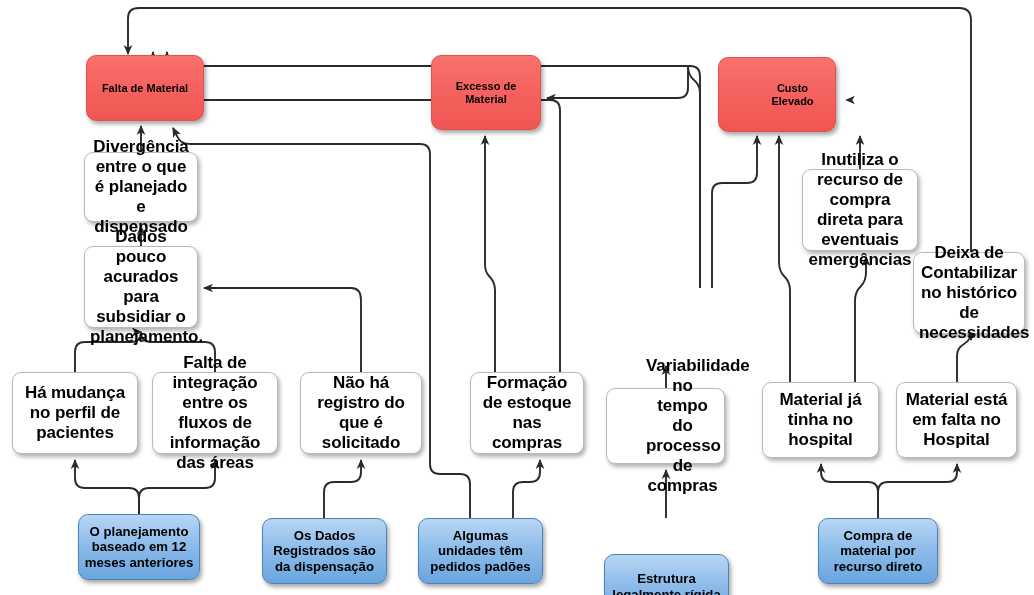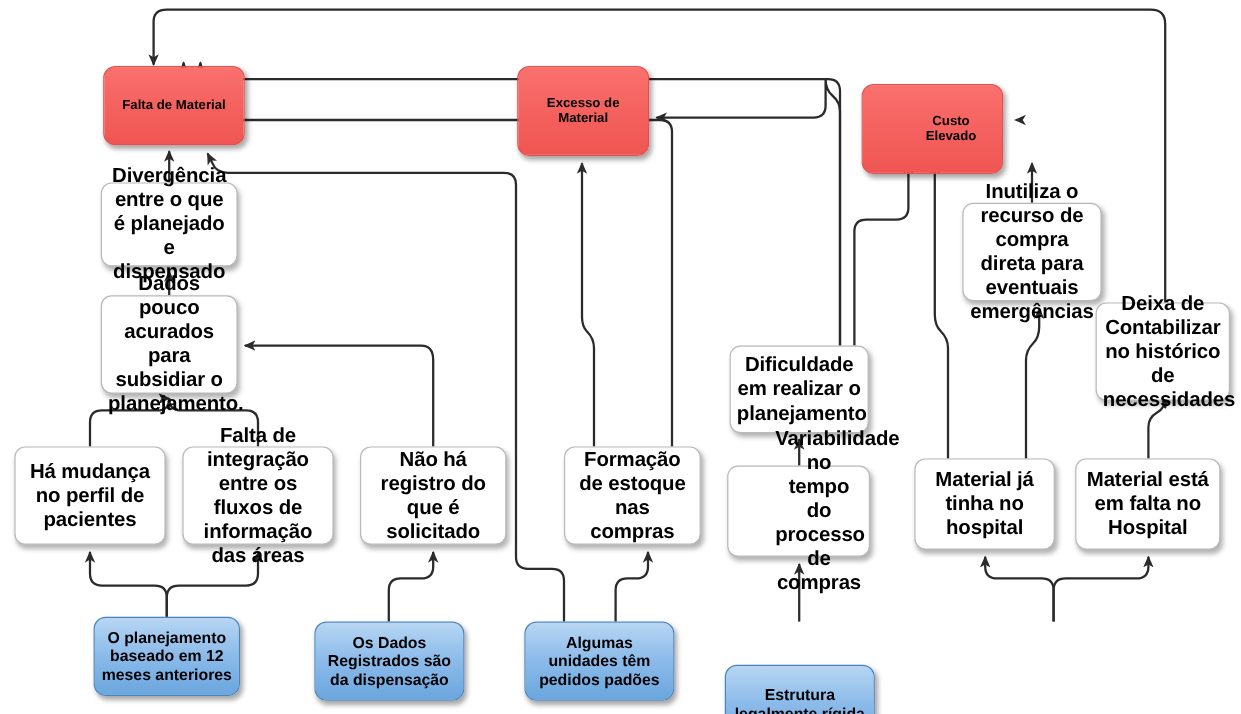--- a/index.html
+++ b/index.html
@@ -96,38 +96,35 @@
       <path marker-end="url(#ah)" d="M860,169 L860,136"></path>
     </g>
   </svg>
 
   <div class="node n-red" style="left:86px;top:55px;width:118px;height:66px;">
       <span>Falta de Material</span>
     </div>
   <div class="node n-red" style="left:431px;top:55px;width:110px;height:75px;">
       <span>Excesso de Material</span>
     </div>
-  <div class="node n-red" style="left:718px;top:70px;width:118px;height:75px;padding-left:36px;">
+  <div class="node n-red" style="left:718px;top:57px;width:118px;height:75px;padding-left:36px;">
       <span>Custo Elevado</span>
     </div>
 
   <div class="node n-white" style="left:84px;top:152px;width:114px;height:70px;">
       <span>Divergência entre o que é planejado e dispensado</span>
     </div>
   <div class="node n-white" style="left:84px;top:246px;width:114px;height:82px;">
       <span>Dados pouco acurados para subsidiar o planejamento.</span>
     </div>
   <div class="node n-white" style="left:802px;top:169px;width:116px;height:82px;">
       <span>Inutiliza o recurso de compra direta para eventuais emergências</span>
     </div>
   <div class="node n-white" style="left:913px;top:252px;width:112px;height:82px;">
       <span>Deixa de Contabilizar no histórico de necessidades</span>
-    </div>
-  <div class="node n-white" style="left:608px;top:288px;width:116px;height:73px;">
-      <span>Dificuldade em realizar o planejamento</span>
     </div>
 
   <div class="node n-white" style="left:152px;top:372px;width:126px;height:82px;">
       <span>Falta de integração entre os fluxos de informação das áreas</span>
     </div>
   <div class="node n-white" style="left:12px;top:372px;width:126px;height:82px;">
       <span>Há mudança no perfil de pacientes</span>
     </div>
   <div class="node n-white" style="left:300px;top:372px;width:122px;height:82px;">
       <span>Não há registro do que é solicitado</span>
@@ -144,20 +141,23 @@
   <div class="node n-white" style="left:896px;top:382px;width:121px;height:76px;justify-content:center;">
       <span>Material está em falta no Hospital</span>
     </div>
 
   <div class="node n-blue" style="left:78px;top:514px;width:122px;height:66px;">
       <span>O planejamento baseado em 12 meses anteriores</span>
     </div>
   <div class="node n-blue" style="left:262px;top:518px;width:125px;height:66px;">
       <span>Os Dados Registrados são da dispensação</span>
     </div>
-  <div class="node n-blue" style="left:437px;top:518px;width:125px;height:66px;">
+  <div class="node n-blue" style="left:418px;top:518px;width:125px;height:66px;">
       <span>Algumas unidades têm pedidos padões</span>
     </div>
   <div class="node n-blue" style="left:604px;top:518px;width:125px;height:66px;margin-top:36px;">
       <span>Estrutura legalmente rígida</span>
     </div>
+  <div class="node n-blue" style="left:818px;top:518px;width:120px;height:66px;">
+      <span>Compra de material por recurso direto</span>
+    </div>
 
 </div>
 
 </body></html>

